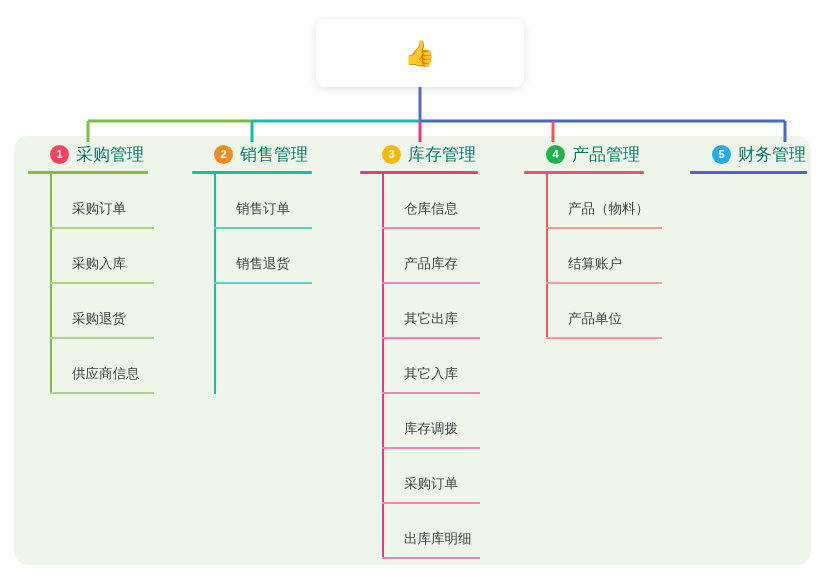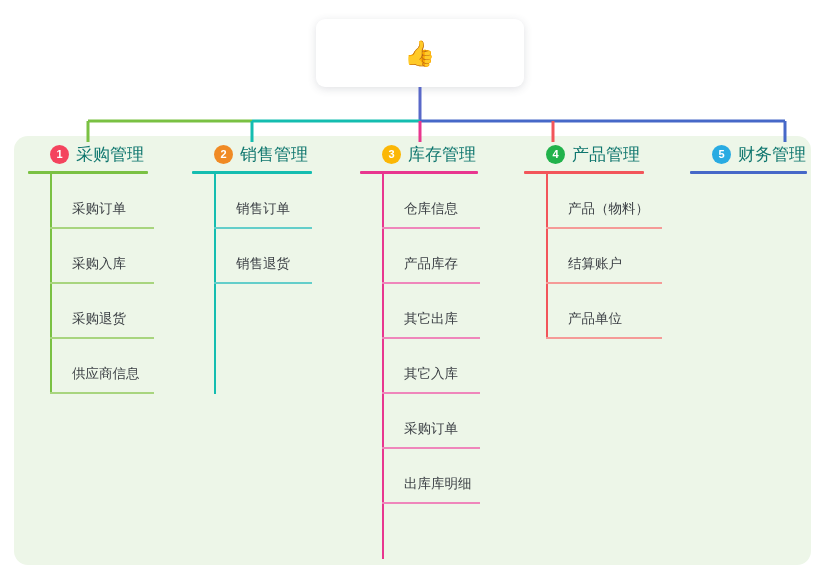--- a/index.html
+++ b/index.html
@@ -213,20 +213,24 @@
         </div>
         <div class="leaf">
           <span class="leaf-label">其它出库</span>
           <div class="leaf-rule" style="width: 98px; background: rgb(239, 134, 187);"></div>
         </div>
         <div class="leaf">
           <span class="leaf-label">其它入库</span>
           <div class="leaf-rule" style="width: 98px; background: rgb(239, 134, 187);"></div>
         </div>
         <div class="leaf">
+          <span class="leaf-label">库存调拨</span>
+          <div class="leaf-rule" style="width: 98px; background: rgb(239, 134, 187);"></div>
+        </div>
+        <div class="leaf">
           <span class="leaf-label">采购订单</span>
           <div class="leaf-rule" style="width: 98px; background: rgb(239, 134, 187);"></div>
         </div>
         <div class="leaf">
           <span class="leaf-label">出库库明细</span>
           <div class="leaf-rule" style="width: 98px; background: rgb(239, 134, 187);"></div>
         </div>
       </div>
     </div>
     <div class="column" style="left: 524px;">

